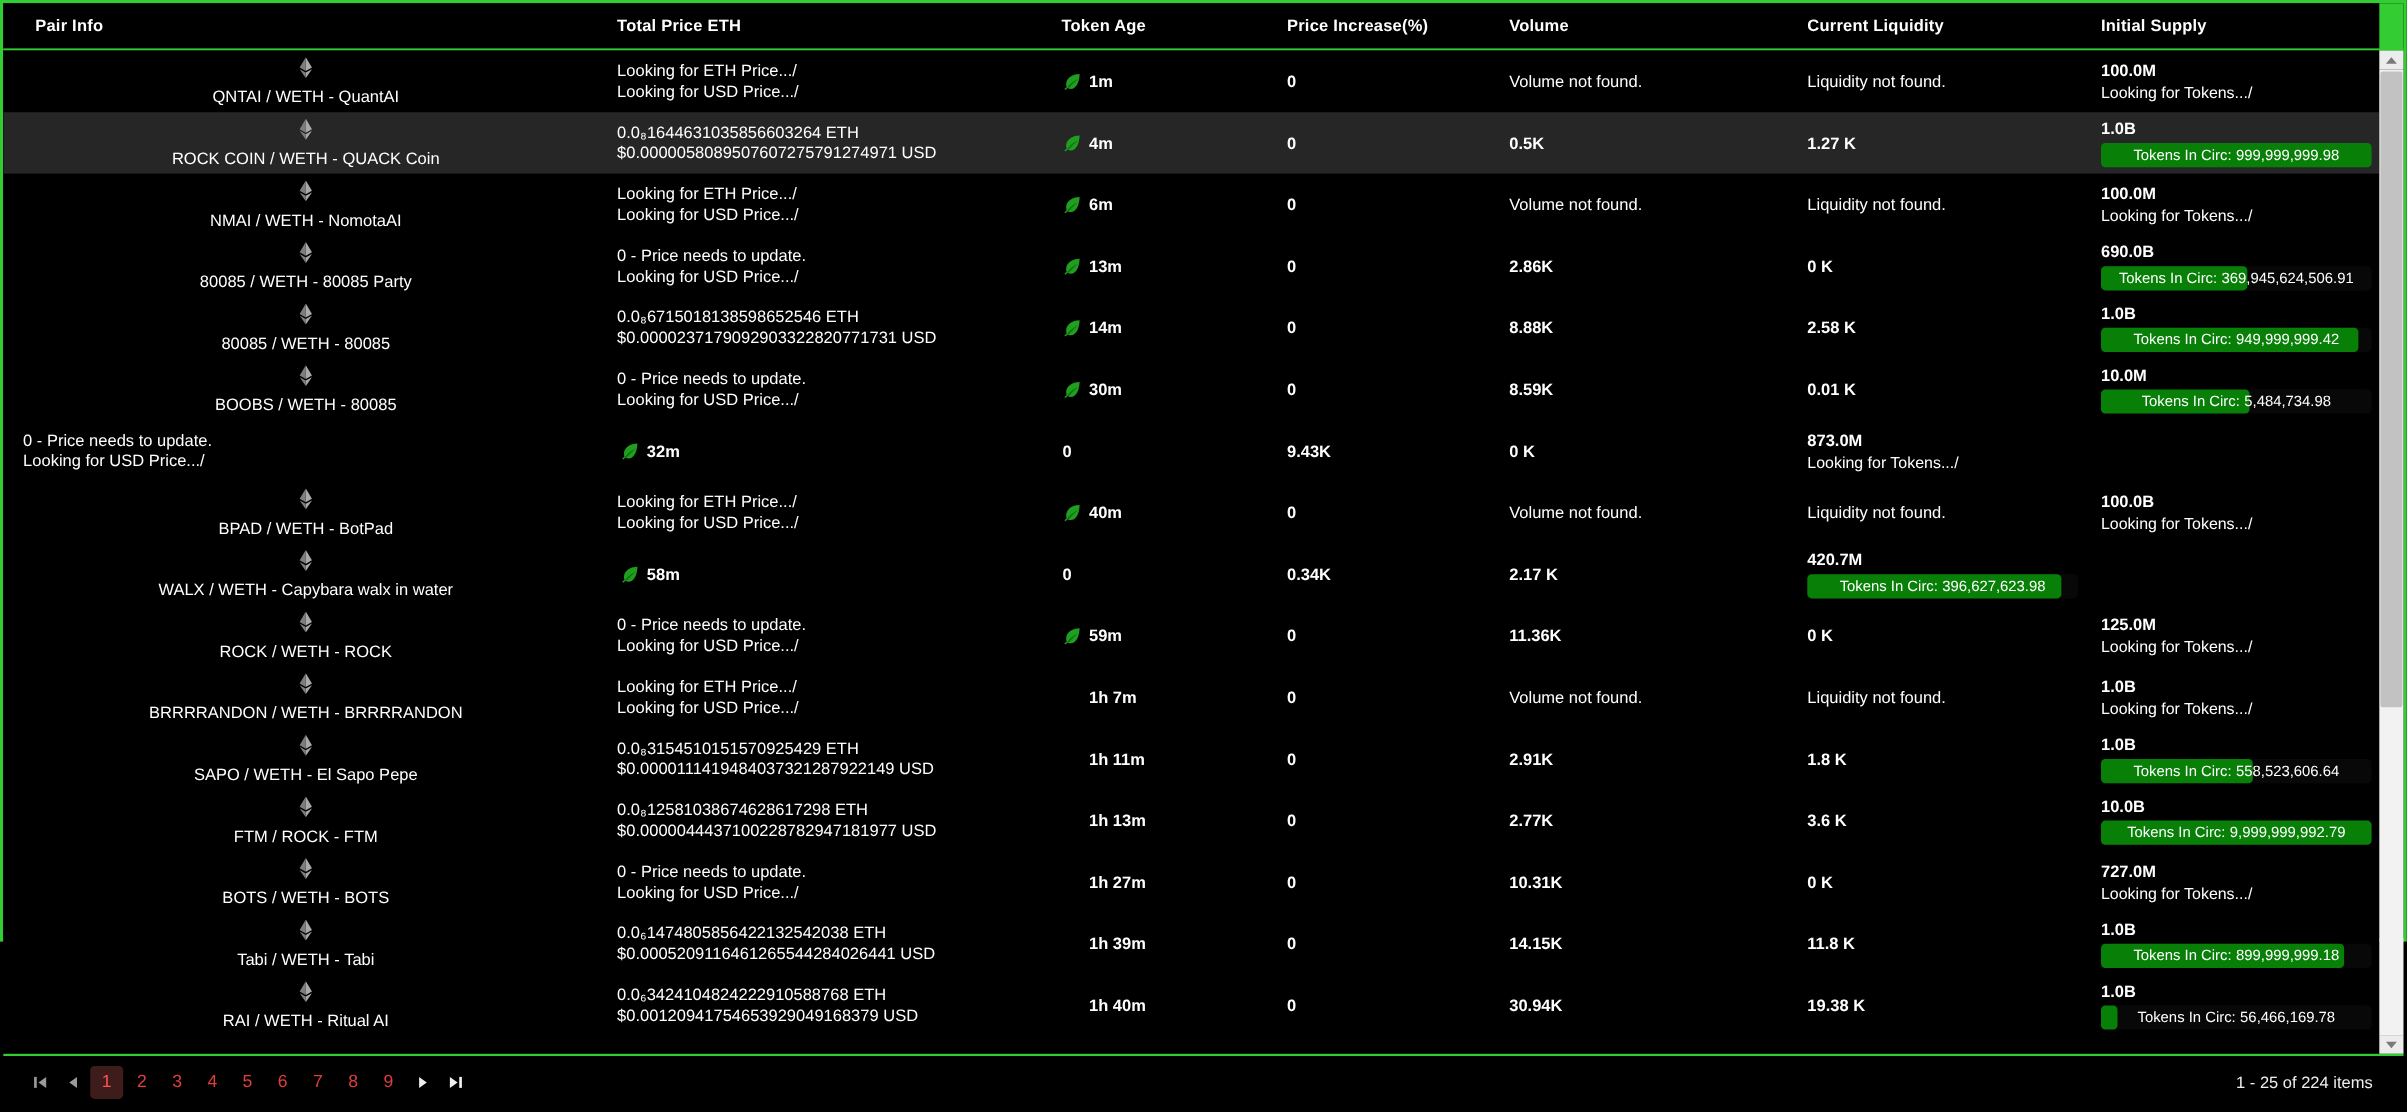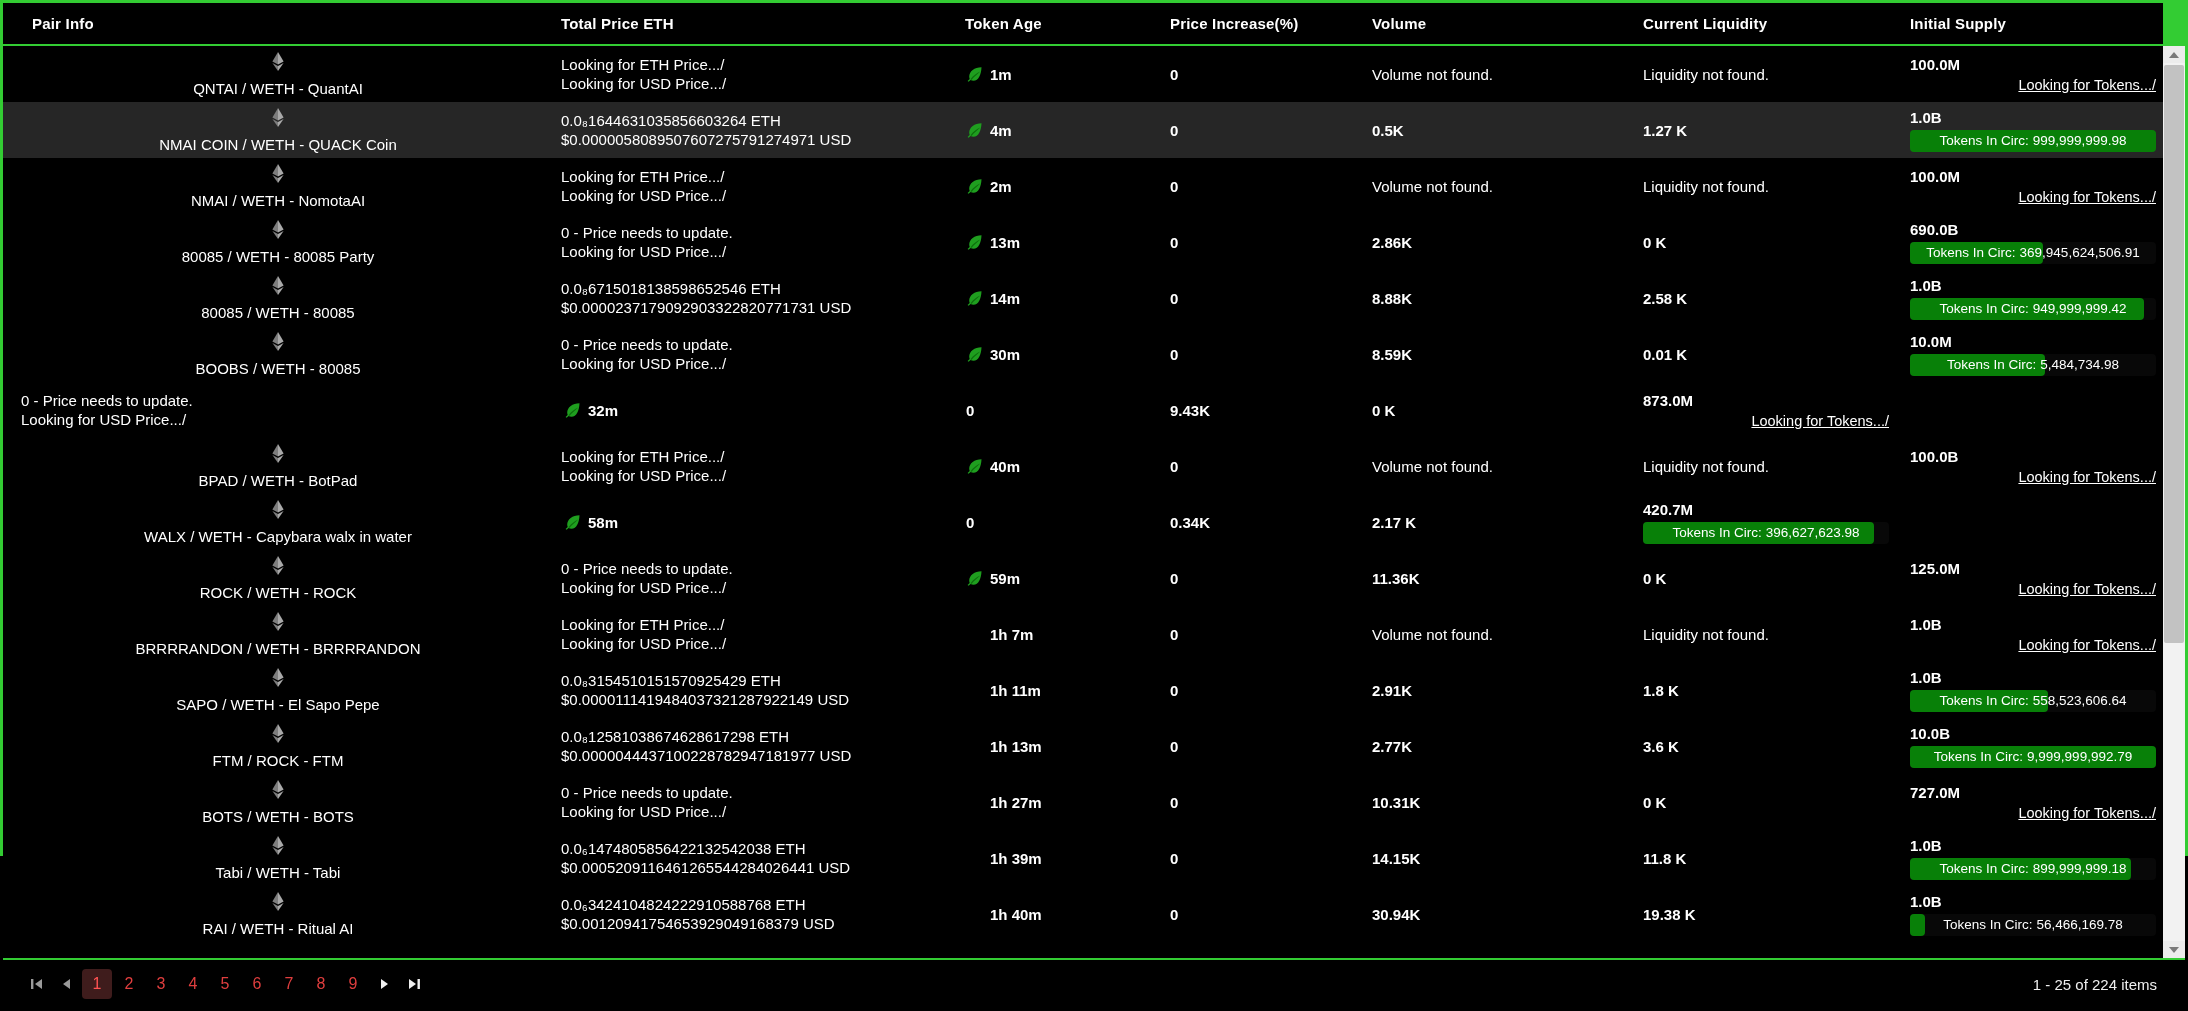--- a/index.html
+++ b/index.html
@@ -30,21 +30,21 @@
   .c-age .leaf.hidden { visibility:hidden; }
   .c-inc,.c-vol,.c-liq { padding-left:21px; }
   .strong { font-weight:700; }
   .c-supply { padding-left:21px; display:flex; flex-direction:column; justify-content:center; gap:4px; }
   .supply-label { font-size:15px; font-weight:600; }
   .supply-bar { position:relative; width:246px; height:22px; border-radius:4px; background:rgba(255,255,255,0.03); }
   .bar-fill { position:absolute; left:0; top:0; bottom:0; background:var(--bargreen,#088008); border-radius:4px; }
   .bar-text { position:absolute; inset:0; display:flex; align-items:center; justify-content:center;
               font-size:13.5px; white-space:nowrap; }
   .bar-text b { font-weight:400; margin-left:4px; }
-  .supply-note { width:246px; text-align:right; font-size:14.5px;text-decoration:underline; }
+  .supply-note { width:246px; text-align:left; font-size:14.5px; }
 
   
   .sbar { position:absolute; right:0; top:0; width:22px; height:955px; }
   .sbar .cap { position:absolute; left:0; top:0; width:22px; height:43px; background:var(--green,#33cc33); }
   .sbar .btn { position:absolute; left:0; width:22px; height:17px; background:#ececec;
                display:flex; align-items:center; justify-content:center; }
   .sbar .btn.up { top:43px; }
   .sbar .btn.down { top:938px; }
   .sbar .track { position:absolute; left:0; top:60px; width:22px; height:878px; background:#f2f2f2; }
   .sbar .thumb { position:absolute; left:1px; top:62px; width:20px; height:578px; background:#c2c2c2; border-radius:2px; }
@@ -119,21 +119,21 @@
   <div class="row hl">
     <div class="cell c-pair">
       <span style="display:inline-flex">
         <svg width="12" height="19" viewBox="0 0 12 19">
                 <path d="M6 0 L11.6 9.4 L6 12.6 Z" fill="#a9a9a9"></path>
                 <path d="M6 0 L0.4 9.4 L6 12.6 Z" fill="#7d7d7d"></path>
                 <path d="M6 14 L11.6 10.9 L6 19 Z" fill="#a9a9a9"></path>
                 <path d="M6 14 L0.4 10.9 L6 19 Z" fill="#7d7d7d"></path>
               </svg>
       </span>
-      <span class="pairname">NMAI COIN / WETH - QUACK Coin</span>
+      <span class="pairname">ROCK COIN / WETH - QUACK Coin</span>
     </div>
     <div class="cell c-price">
       <div>0.0₈1644631035856603264 ETH</div>
       <div>$0.0000058089507607275791274971 USD</div>
     </div>
     <div class="cell c-age">
       <span class="leaf">
         <svg width="18" height="18" viewBox="0 0 18 18">
                 <path d="M16.5 2.2 C9.5 2.2 4.2 6.2 4.2 11.6 C4.2 12.6 4.4 13.4 4.7 14.1 L2.6 15.9 L3.6 16.8 L5.6 15 C6.4 15.5 7.4 15.8 8.5 15.8 C13.6 15.8 16.2 9.4 16.5 2.2 Z" fill="#1f9e1f"></path>
                 <path d="M5.5 14.2 C8.5 10.5 12 8 15.2 6.6 C12.5 9 9.3 11.8 6.4 15 Z" fill="#0c6e0c"></path>
@@ -173,21 +173,21 @@
       <div>Looking for ETH Price.../</div>
       <div>Looking for USD Price.../</div>
     </div>
     <div class="cell c-age">
       <span class="leaf">
         <svg width="18" height="18" viewBox="0 0 18 18">
                 <path d="M16.5 2.2 C9.5 2.2 4.2 6.2 4.2 11.6 C4.2 12.6 4.4 13.4 4.7 14.1 L2.6 15.9 L3.6 16.8 L5.6 15 C6.4 15.5 7.4 15.8 8.5 15.8 C13.6 15.8 16.2 9.4 16.5 2.2 Z" fill="#1f9e1f"></path>
                 <path d="M5.5 14.2 C8.5 10.5 12 8 15.2 6.6 C12.5 9 9.3 11.8 6.4 15 Z" fill="#0c6e0c"></path>
               </svg>
       </span>
-      <span>2m</span>
+      <span>6m</span>
     </div>
     <div class="cell c-inc strong">0</div>
     <div class="cell c-vol">Volume not found.</div>
     <div class="cell c-liq">Liquidity not found.</div>
     <div class="cell c-supply">
       <div class="supply-label">100.0M</div>
 
       <div class="supply-note">Looking for Tokens.../</div>
     </div>
   </div>

